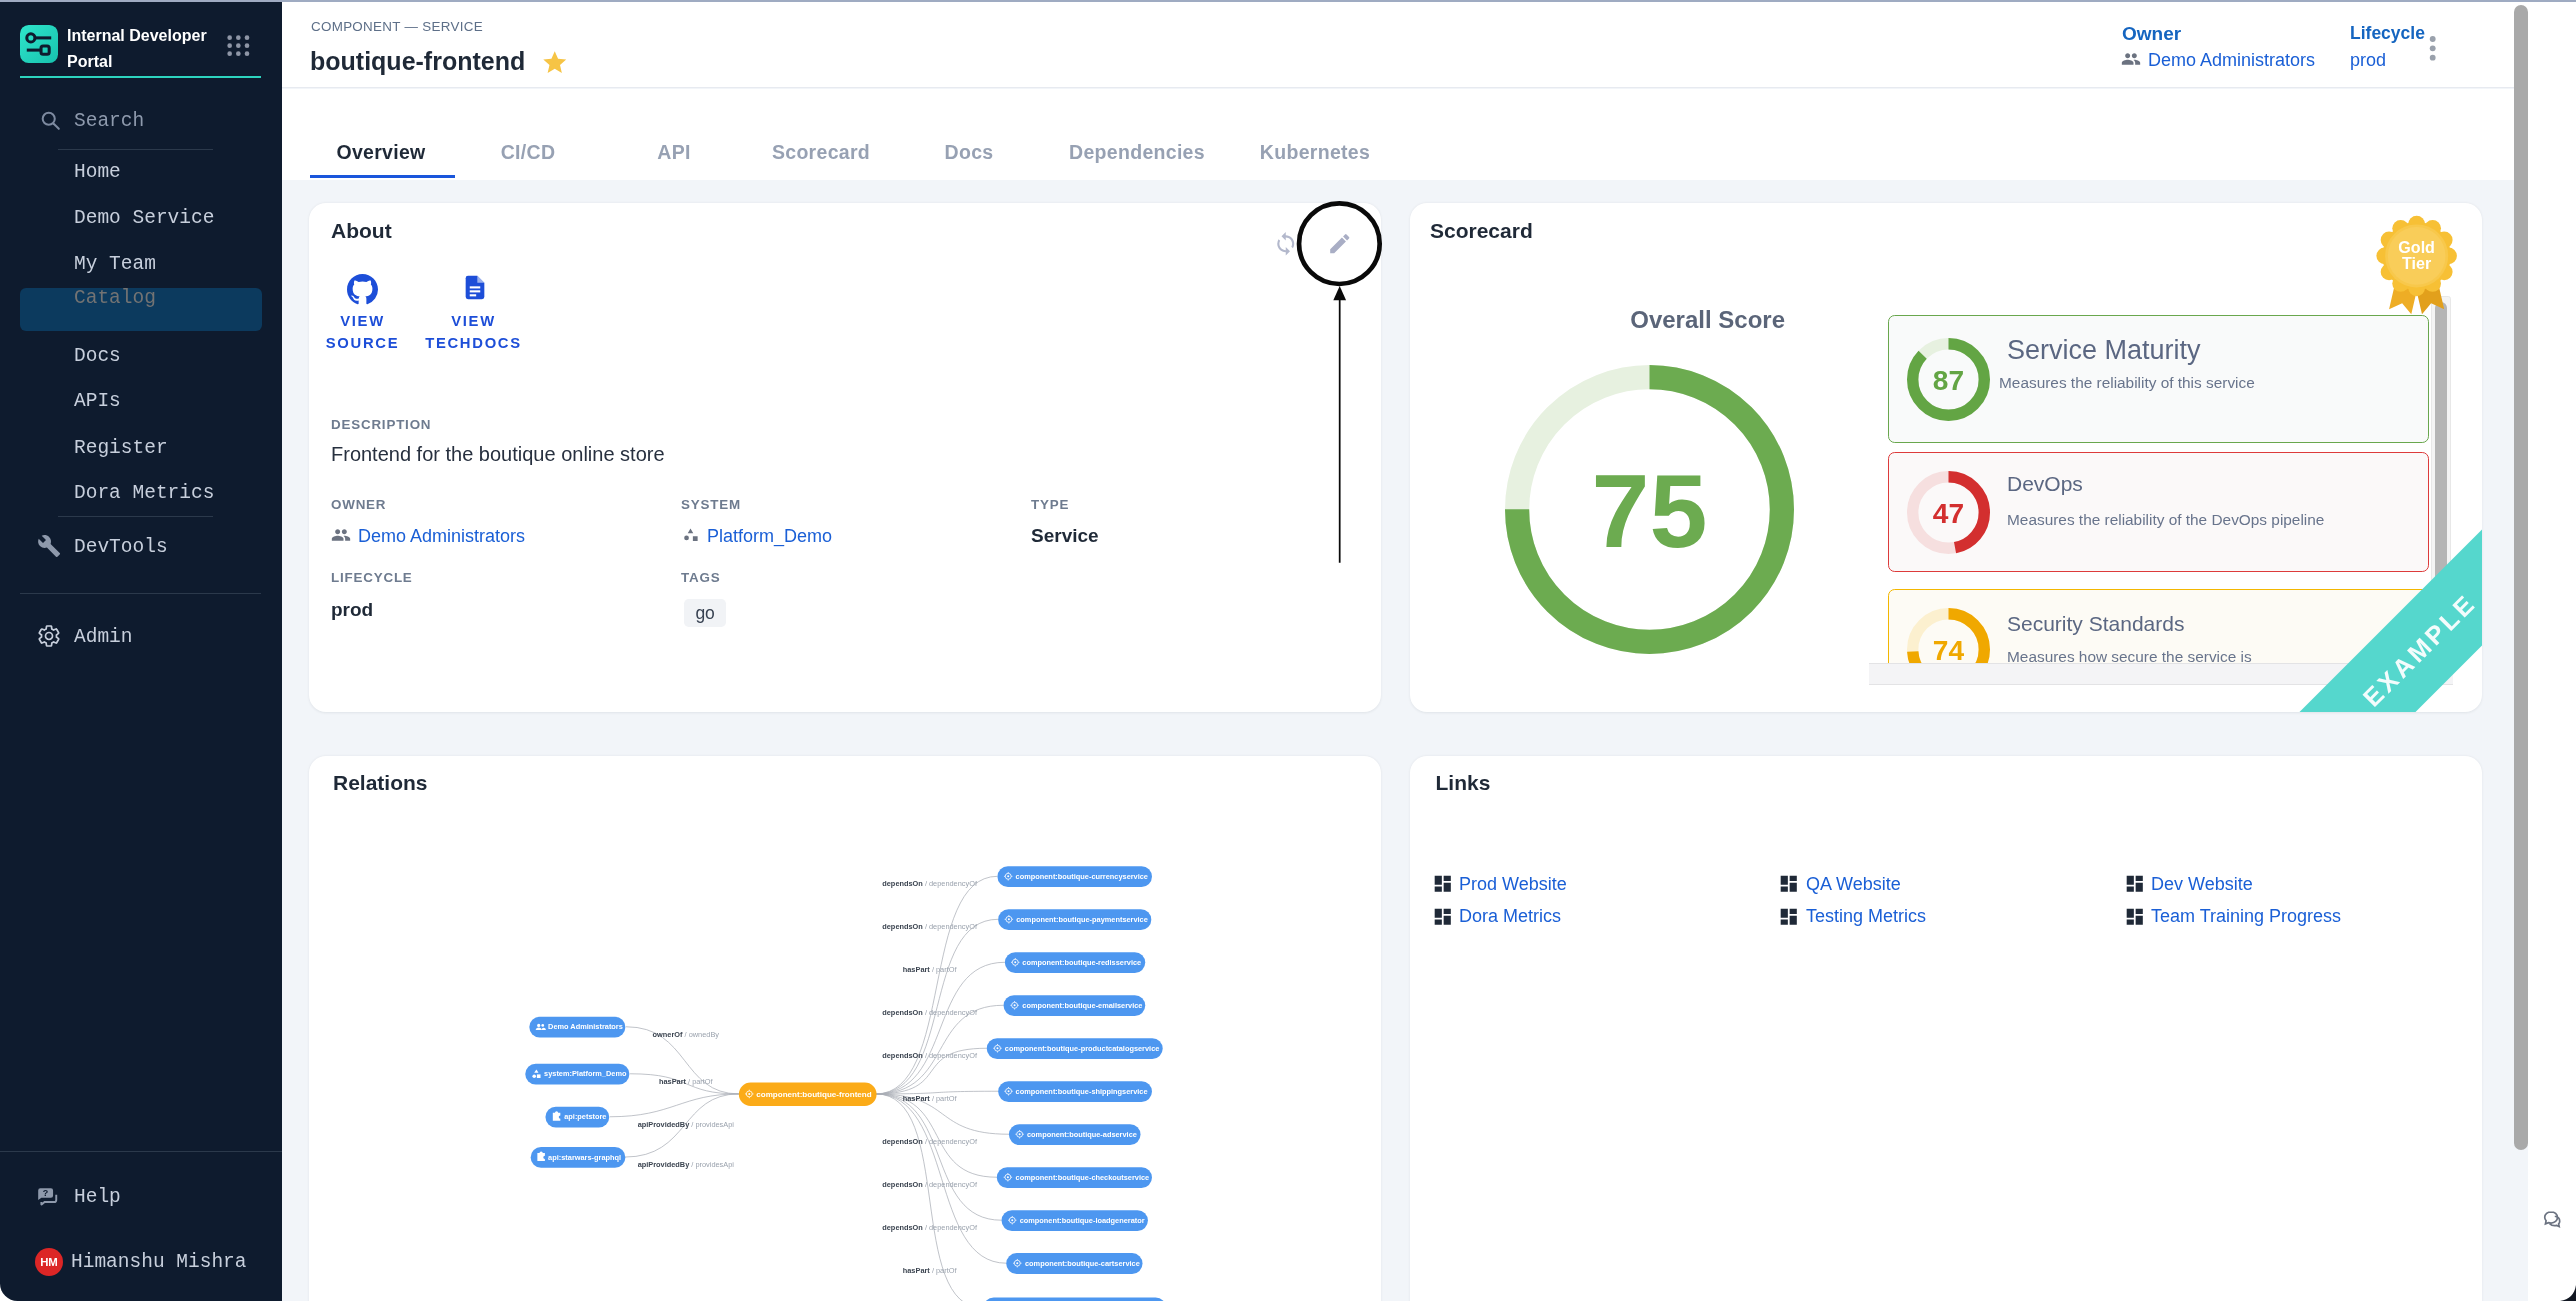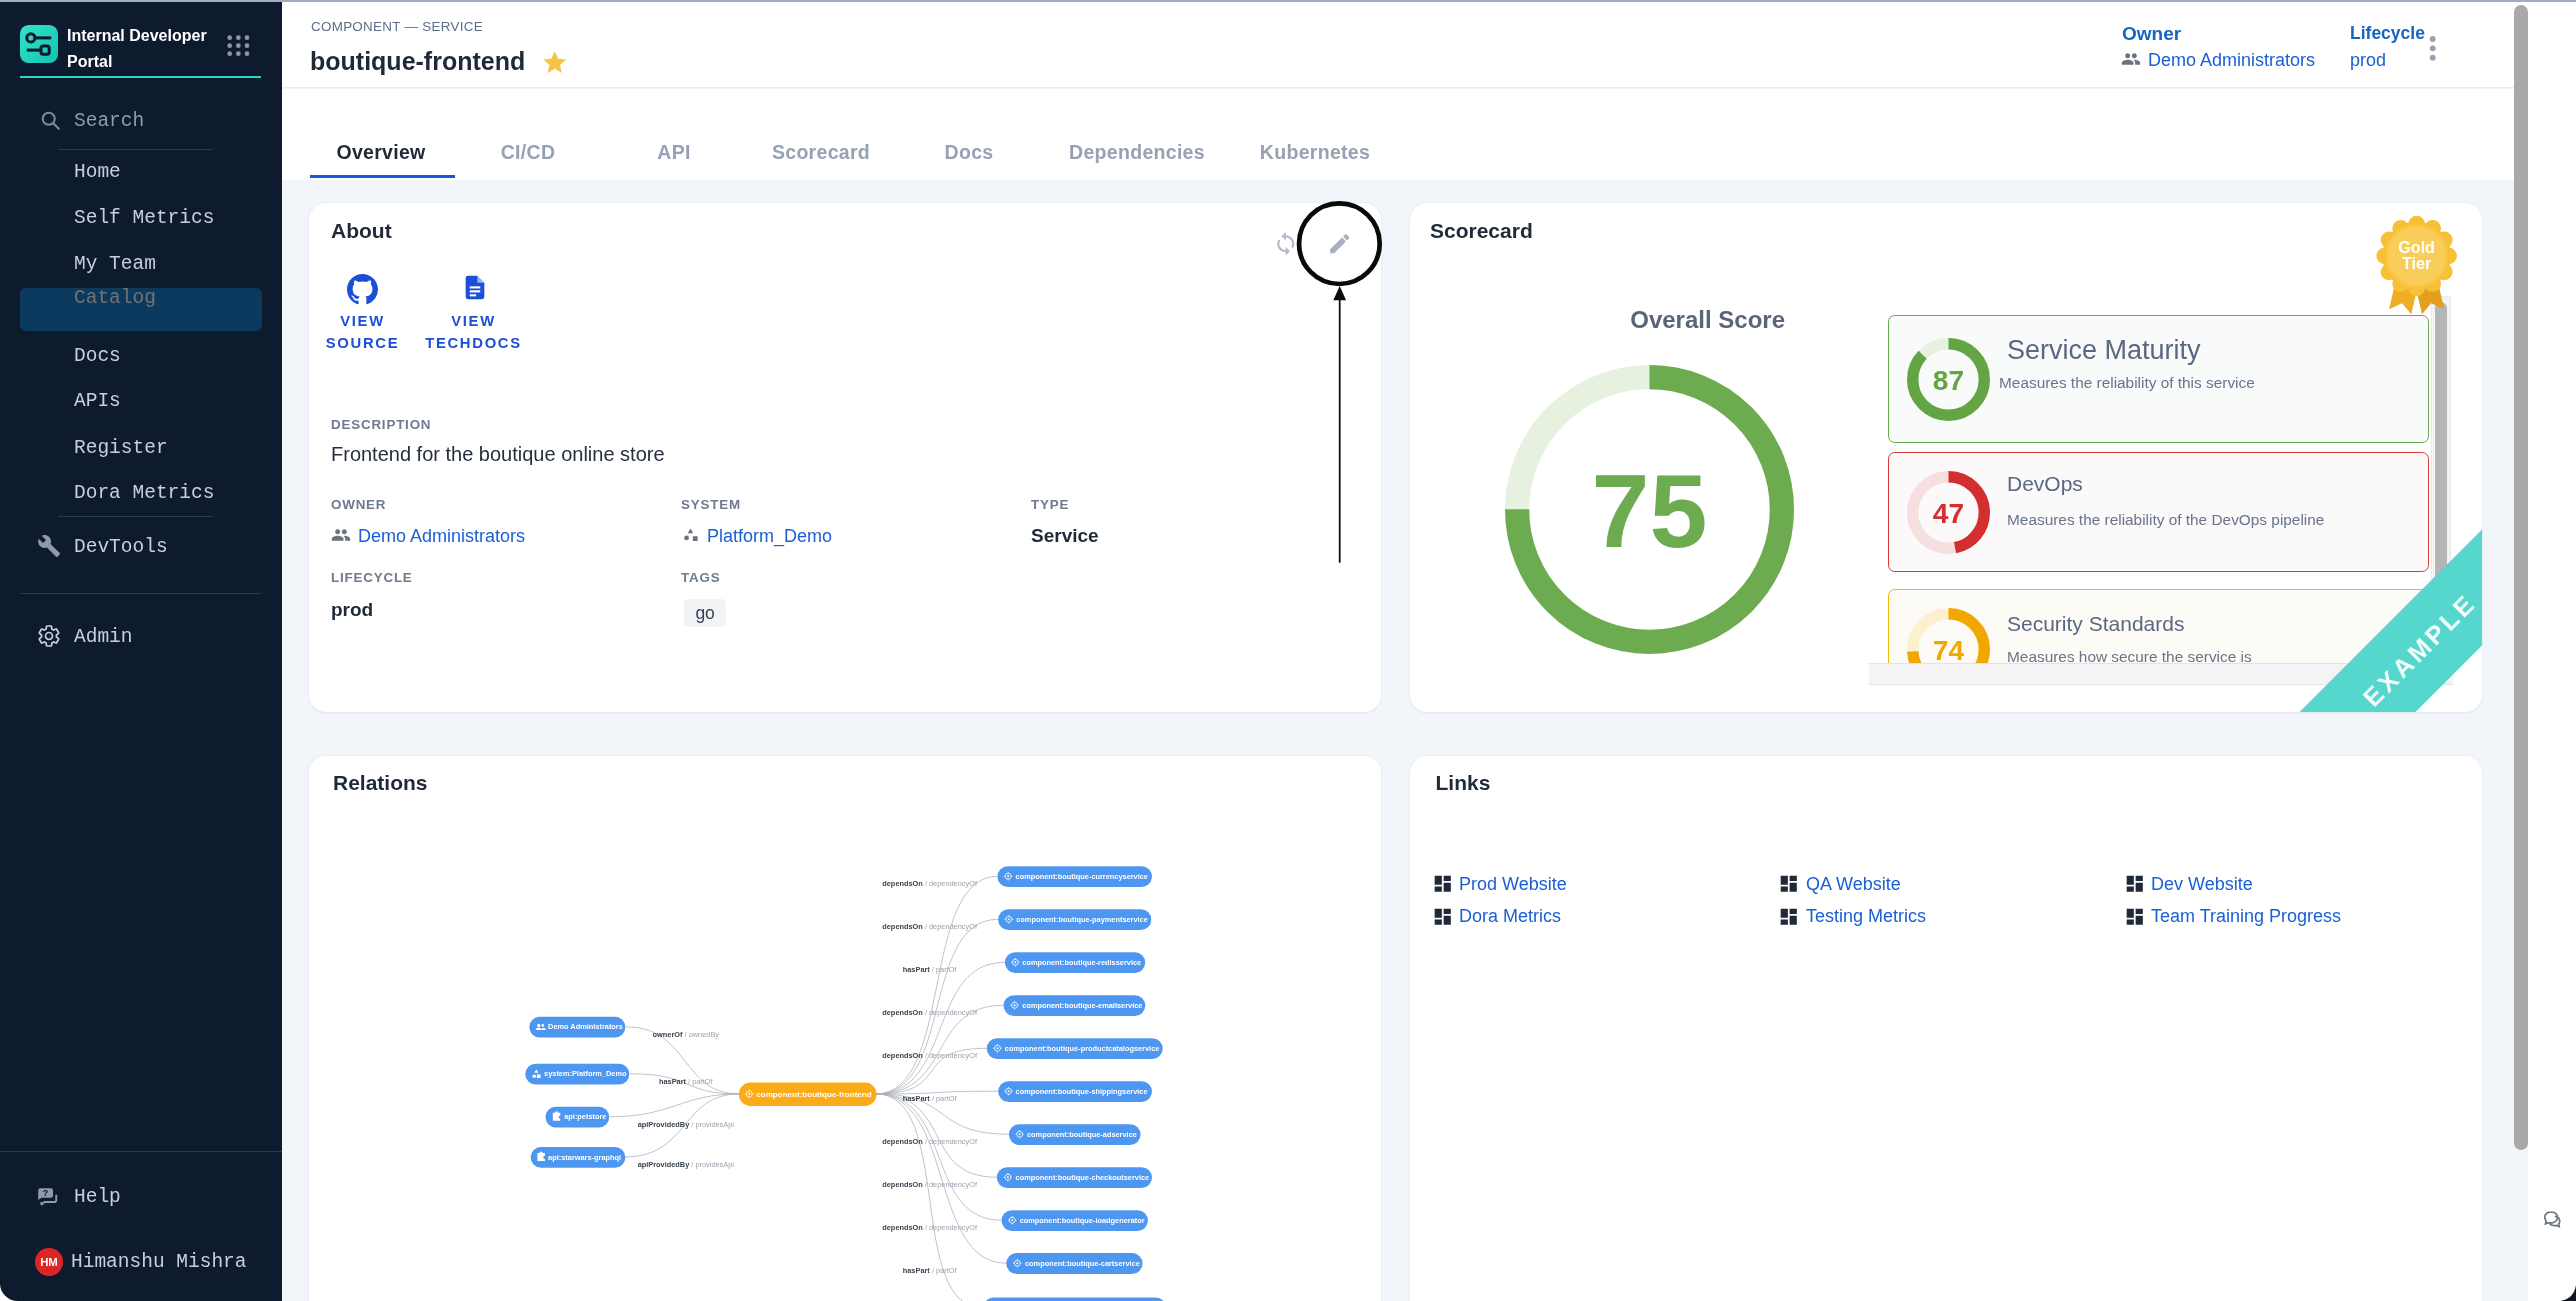--- a/index.html
+++ b/index.html
@@ -54,21 +54,21 @@
     </g>
   </svg>
   <div id="teal-line"></div>
   <svg class="abs" style="left:40px;top:109px" width="21.5" height="21.5" viewBox="0 0 32 32">
     <circle cx="13" cy="13" r="9" fill="none" stroke="#7d8aa0" stroke-width="3"></circle>
     <line x1="20" y1="20" x2="28" y2="28" stroke="#7d8aa0" stroke-width="3" stroke-linecap="round"></line>
   </svg>
   <div class="sb-item" style="top:109px;color:#8e9aad">Search</div>
   <div class="sb-divider" style="left:58px;top:148px;width:155px"></div>
   <div class="sb-item" style="top:160px">Home</div>
-  <div class="sb-item" style="top:206px">Self Metrics</div>
+  <div class="sb-item" style="top:206px">Demo Service</div>
   <div class="sb-item" style="top:252px">My Team</div>
   <div id="catalog-active"></div>
   <div class="sb-item" style="top:286px;color:#737373">Catalog</div>
   <div class="sb-item" style="top:344px">Docs</div>
   <div class="sb-item" style="top:389px">APIs</div>
   <div class="sb-item" style="top:436px">Register</div>
   <div class="sb-item" style="top:481px">Dora Metrics</div>
   <div class="sb-divider" style="left:58px;top:515px;width:155px"></div>
   <svg class="abs" style="left:37px;top:533px" width="24" height="24" viewBox="0 0 24 24">
     <path fill="#8e99ab" d="M22.7 19l-9.1-9.1c.9-2.3.4-5-1.5-6.9-2-2-5-2.4-7.4-1.3L9 6l-3 3-4.3-4.3C.6 7.1 1 10.1 3 12.1c1.9 1.9 4.6 2.4 6.9 1.5l9.1 9.1c.4.4 1 .4 1.4 0l2.3-2.3c.5-.4.5-1 0-1.4z"></path>

